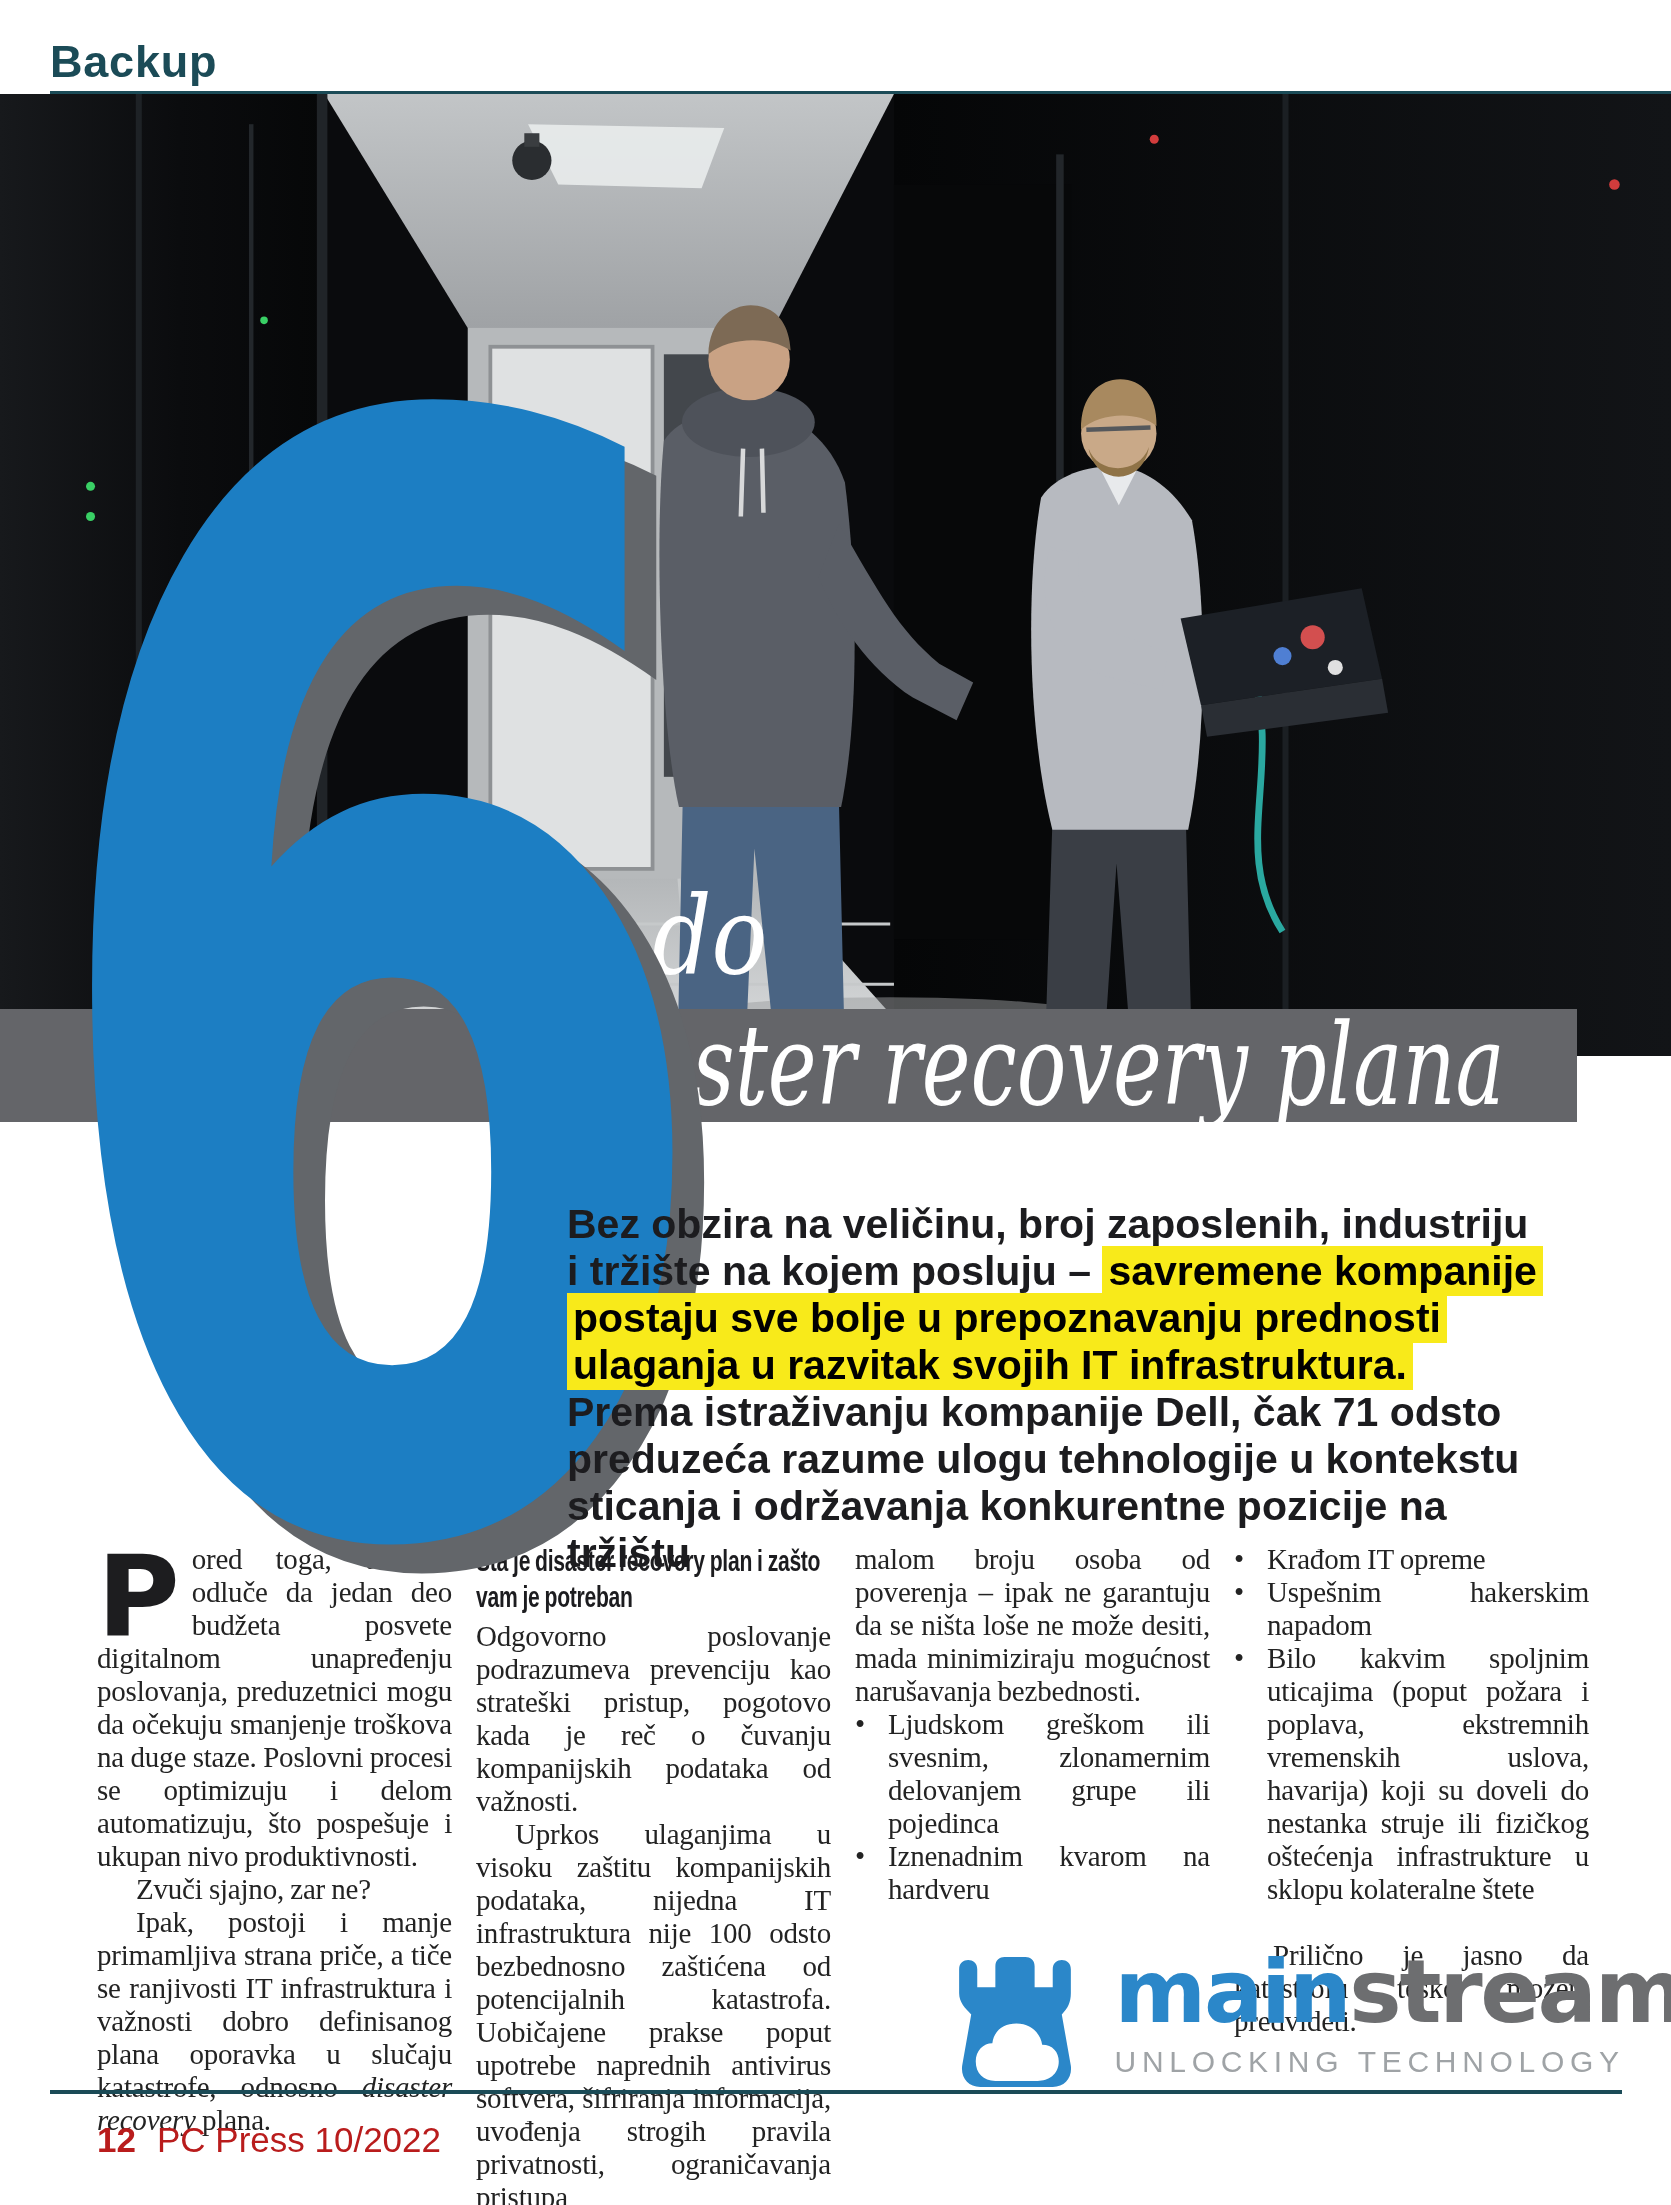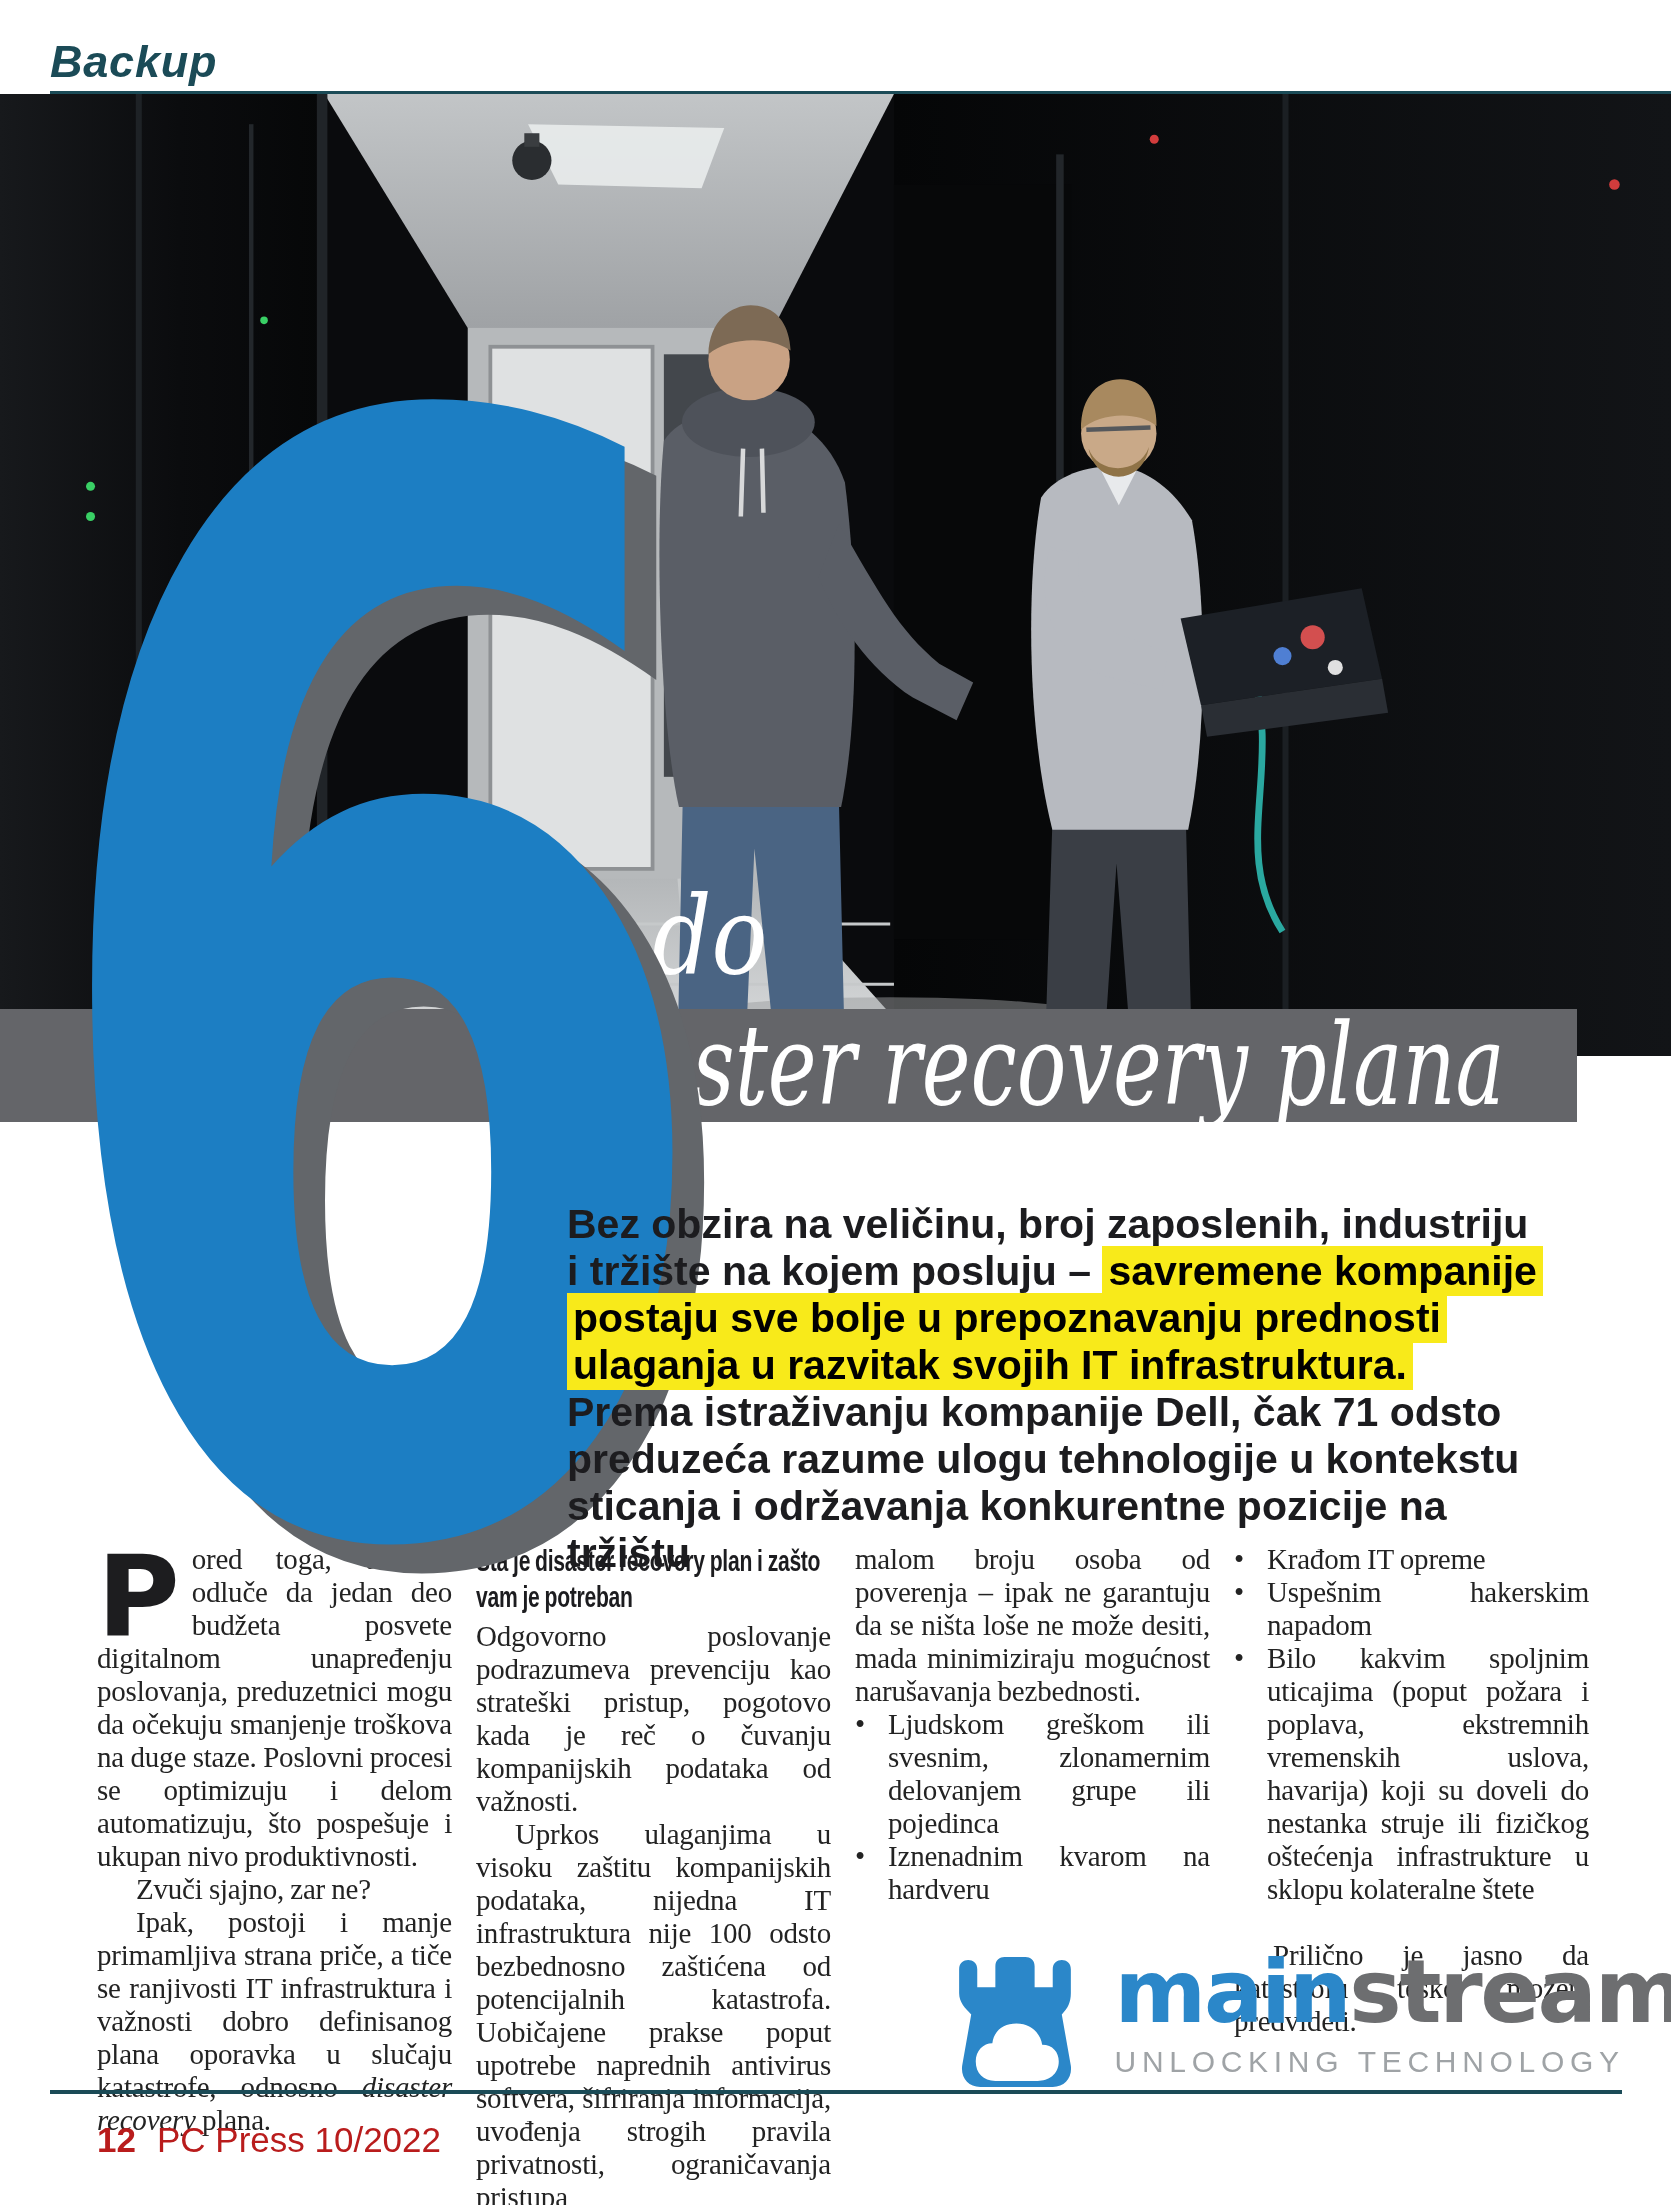--- a/index.html
+++ b/index.html
@@ -1,21 +1,21 @@
 <!DOCTYPE html>
 <html style="font-size:12px"><head>
 <meta charset="utf-8">
 <style>
   html,body{margin:0;padding:0;background:#ffffff;}
   .page{position:relative;width:1671px;height:2205px;background:#ffffff;overflow:hidden;
         font-family:"Liberation Serif",serif;}
 
   
   .section-label{position:absolute;left:50px;top:36px;font-family:"Liberation Sans",sans-serif;
-    font-weight:bold;font-size:45px;color:#1b4b57;letter-spacing:0.8px;font-style:italic;}
+    font-weight:bold;font-size:45px;color:#1b4b57;letter-spacing:0.8px;}
   .top-rule{position:absolute;left:50px;right:0;top:91px;height:3.8px;background:#1b4b57;}
 
   
   .hero-photo{position:absolute;left:0;top:94px;width:1671px;height:962px;display:block;}
 
   
   .band{position:absolute;left:0;top:1009px;width:1577px;height:113px;background:#646569;z-index:2;
         display:flex;align-items:center;justify-content:flex-end;box-sizing:border-box;padding-right:72px;}
   .band-title{font-family:"DejaVu Serif",serif;font-style:italic;font-size:113px;line-height:113px;
         color:#ffffff;white-space:nowrap;transform:scaleX(.73);transform-origin:100% 50%;}

